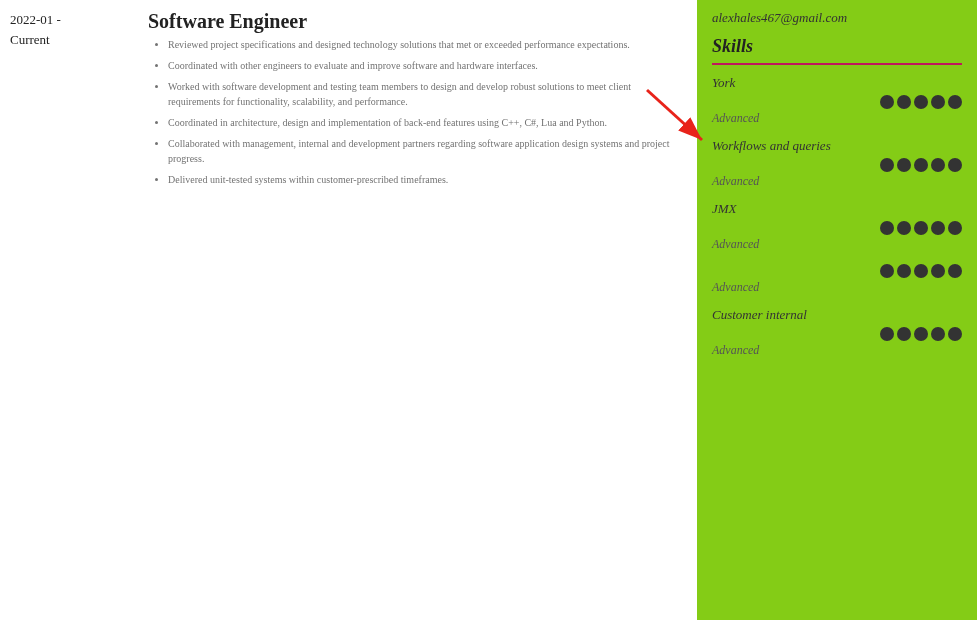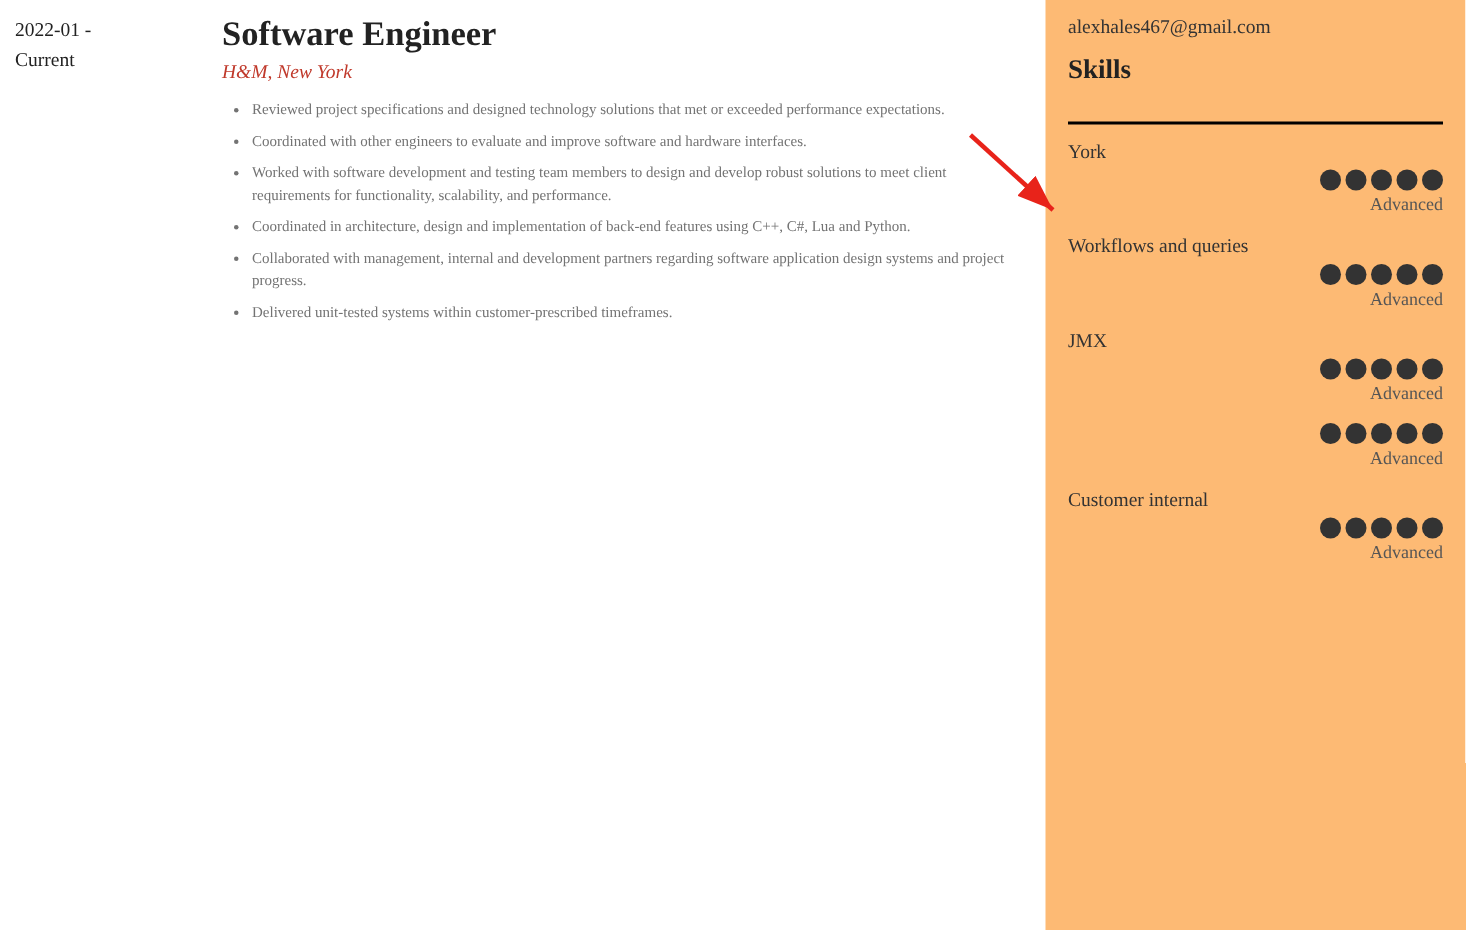--- a/index.html
+++ b/index.html
@@ -29,21 +29,21 @@
       font-size: 13px;
       color: #222;
       line-height: 1.5;
     }
 
     .job-details {
       flex: 1;
     }
 
     .job-title {
-      font-size: 23px;
+      font-size: 20px;
       font-weight: bold;
       color: #222;
       margin-bottom: 4px;
     }
 
     .company-location {
       font-style: italic;
       color: #c0392b;
       font-size: 13px;
       margin-bottom: 10px;
@@ -57,38 +57,39 @@
     .job-bullets li {
       font-size: 10px;
       color: #737373;
       margin-bottom: 6px;
       line-height: 1.5;
     }
 
     
     .sidebar {
       width: 280px;
-      background: #fdba74;
+      background: #84cc16;
       padding: 10px 15px;
       flex-shrink: 0;
       position: relative;
+      font-style: italic;
     }
 
     .email-text {
       font-size: 13px;
       color: #333;
       margin-bottom: 10px;
     }
 
     .skills-heading {
       font-size: 18px;
       font-weight: bold;
       color: #222;
-      border-bottom: 2px solid #000000;
-      padding-bottom: 24px;
+      border-bottom: 2px solid #be185d;
+      padding-bottom: 6px;
       margin-bottom: 10px;
     }
 
     .skill-item {
       margin-bottom: 12px;
     }
 
     .skill-name {
       font-size: 13px;
       color: #333;
@@ -107,21 +108,21 @@
       width: 14px;
       height: 14px;
       border-radius: 50%;
       background: #333;
       display: inline-block;
     }
 
     .skill-level {
       font-size: 12px;
       color: #555;
-      text-align: right;
+      text-align: left;
     }
 
     
     .arrow-overlay {
       position: absolute;
       top: 80px;
       left: -60px;
       pointer-events: none;
     }
 
@@ -135,21 +136,20 @@
 <body>
 
 <div class="main-content">
   <div class="layout-row">
     <div class="date-col">
       <span class="date-text" style="white-space:pre-line;">2022-01 -
 Current</span>
     </div>
     <div class="job-details">
       <div class="job-title">Software Engineer</div>
-      <div class="company-location">H&amp;M, New York</div>
       <ul class="job-bullets">
 
       <li>Reviewed project specifications and designed technology solutions that met or exceeded performance expectations.</li>
           <li>Coordinated with other engineers to evaluate and improve software and hardware interfaces.</li>
           <li>Worked with software development and testing team members to design and develop robust solutions to meet client requirements for functionality, scalability, and performance.</li>
           <li>Coordinated in architecture, design and implementation of back-end features using C++, C#, Lua and Python.</li>
           <li>Collaborated with management, internal and development partners regarding software application design systems and project progress.</li>
           <li>Delivered unit-tested systems within customer-prescribed timeframes.</li>
         </ul>
     </div>

